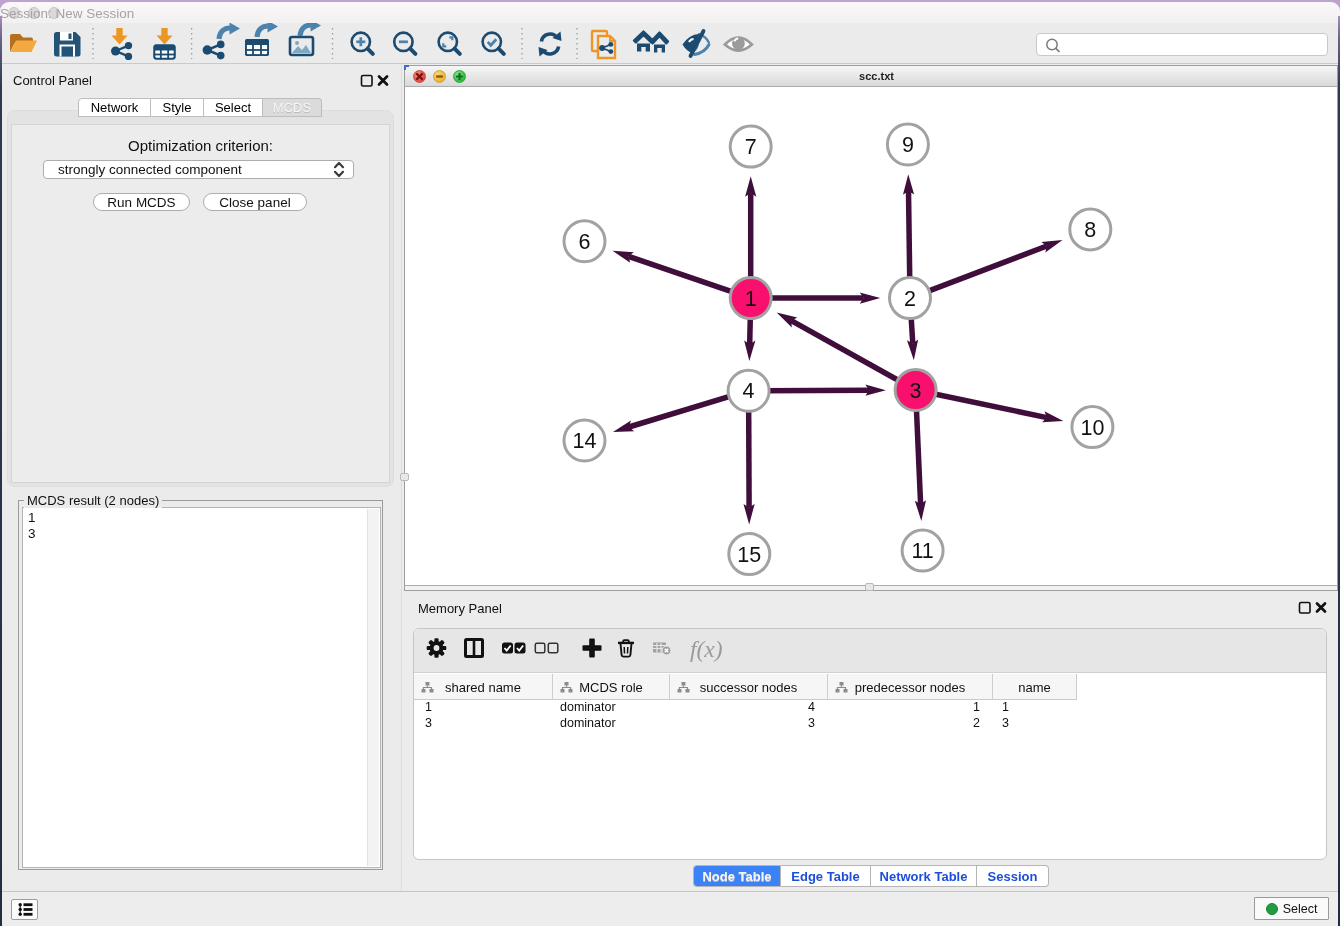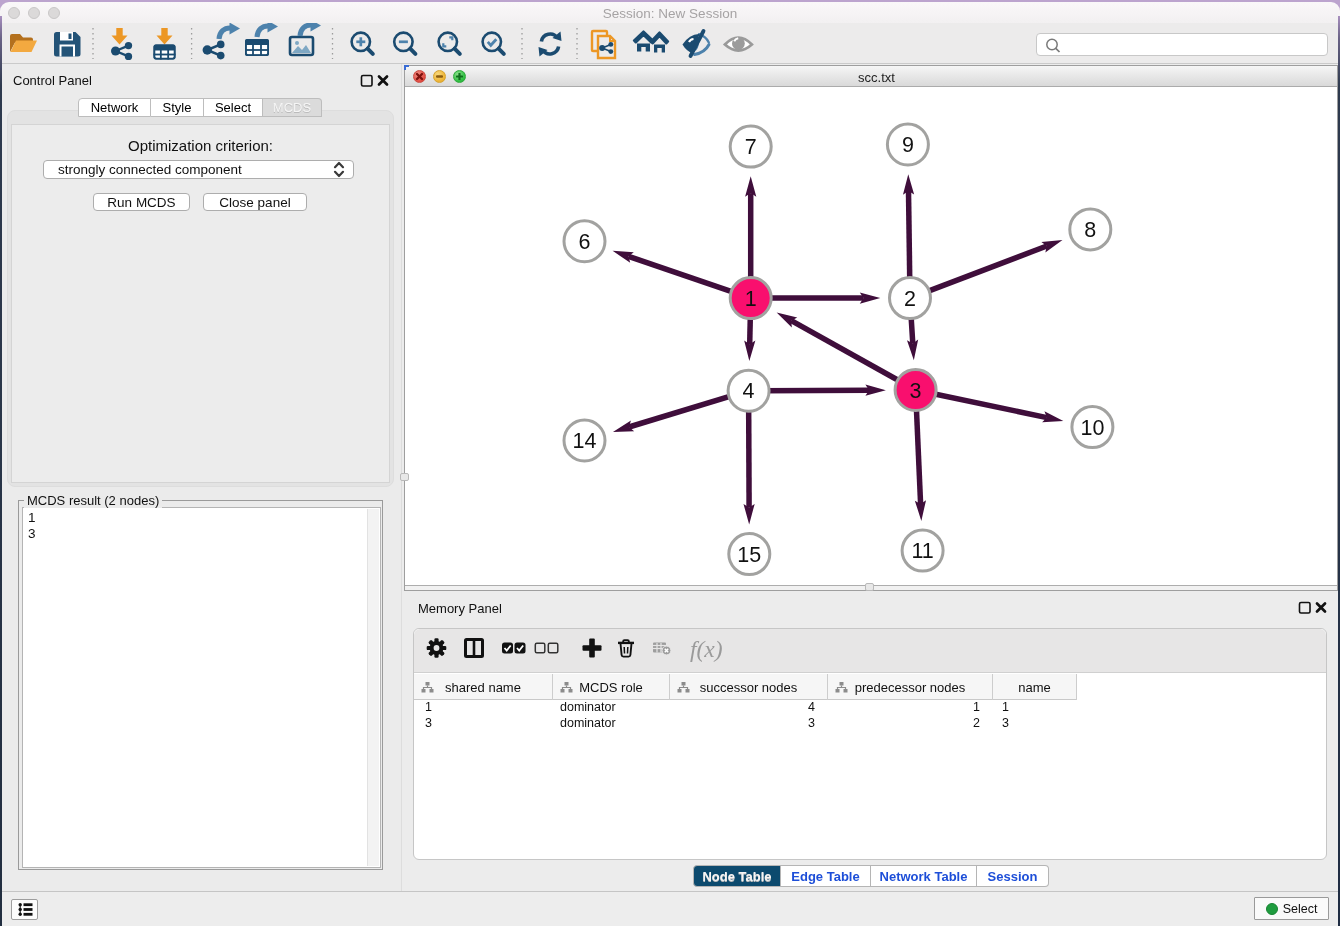--- a/index.html
+++ b/index.html
@@ -1,59 +1,59 @@
 <!DOCTYPE html>
 <html><head><meta charset="utf-8">
 <style>
 *{margin:0;padding:0;box-sizing:border-box}
 html,body{width:1340px;height:926px;overflow:hidden}
 body{font-family:"Liberation Sans",sans-serif;background:#ECECEC;position:relative}
 .abs{position:absolute}
 #purple{top:0;left:0;width:1340px;height:12px;background:#BCA4CE}
 #titlebar{top:2px;left:0;width:1340px;height:21px;background:linear-gradient(#FAF8F9,#F2F0F1);border-radius:9px 9px 0 0;}
 #titlebar .dot{position:absolute;top:5px;width:12px;height:12px;border-radius:50%;background:#DBD9D9;border:1px solid #C9C7C7}
-#wtitle{top:6px;left:0;width:1340px;text-align:center;font-size:13.5px;color:#A6A3A4}
+#wtitle{top:6px;left:0;width:1340px;font-size:13.5px;color:#A6A3A4}
 #toolbar{top:23px;left:0;width:1340px;height:41px;background:#ECEBEB;border-bottom:1px solid #CACACA}
 #search{top:33px;left:1036px;width:292px;height:23px;background:#fff;border:1px solid #C8C8C8;border-radius:4px}
 #cp{top:64px;left:0;width:401px;height:827px;background:#EBEBEB}
 #cp-title{top:73px;left:13px;font-size:13px;color:#111}
 .tabs{display:flex}
 #cp-tabs{top:98px;left:78px;height:19px}
 .tab{border:1px solid #BDBDBD;border-left:none;background:#fff;font-size:13px;color:#000;display:flex;align-items:center;justify-content:center;padding:0 2px}
 .tab:first-child{border-left:1px solid #BDBDBD;border-radius:4px 0 0 0}
 .tab.sel{background:#DBDBDB;color:#F6F6F6;border-radius:0 4px 0 0;text-shadow:0 1px 0 #bbb}
 #tabpane{top:110px;left:7px;width:387px;height:377px;background:#E3E3E3;border-radius:8px;border:1px solid #DDD}
 #tabinner{top:124px;left:11px;width:379px;height:359px;background:#ECECEC;border:1px solid #D4D4D4}
 #optlbl{top:137px;left:0;width:401px;text-align:center;font-size:15px;color:#111}
 #dd{top:160px;left:43px;width:311px;height:19px;background:#fff;border:1px solid #ADADAD;border-radius:4px;font-size:13.5px;color:#111;line-height:17px;padding-left:14px}
-.btn{background:#fff;border:1px solid #ADADAD;border-radius:4px;font-size:13.5px;color:#111;display:flex;align-items:center;justify-content:center}
+.btn{background:#fff;border:1px solid #ADADAD;border-radius:9px;font-size:13.5px;color:#111;display:flex;align-items:center;justify-content:center}
 #b1{top:193px;left:93px;width:97px;height:18px}
 #b2{top:193px;left:203px;width:104px;height:18px}
 #grp{top:500px;left:18px;width:365px;height:370px;border:1px solid #9A9A9A}
 #grplbl{top:493px;left:24px;background:#EBEBEB;padding:0 3px;font-size:13px;color:#111}
 #ta{top:507px;left:22px;width:359px;height:361px;background:#fff;border:1px solid #B4B4B4;font-size:13.5px;color:#111;line-height:16px;padding:2px 0 0 5px}
 #tascroll{top:509px;left:367px;width:12px;height:357px;background:#F3F3F3;border-left:1px solid #E2E2E2}
 #vline{top:64px;left:401px;width:1px;height:827px;background:#DDD}
 #netwin{top:65px;left:404px;width:934px;height:526px;border:1px solid #9E9E9E;background:#fff}
 #nw-title{position:absolute;top:0;left:0;right:0;height:21px;background:linear-gradient(#F6F6F6,#D9D9D9);border-bottom:1px solid #ABABAB}
 .tl{position:absolute;top:4px;width:13px;height:13px;border-radius:50%}
-#nw-text{position:absolute;top:4px;left:11px;right:0;text-align:center;font-size:13px;font-weight:normal;color:#222}
+#nw-text{position:absolute;top:4px;left:11px;right:0;text-align:center;font-size:11px;font-weight:bold;color:#222}
 #bluecorner{top:65px;left:404px;width:5px;height:5px;border-top:2px solid #3B6CD4;border-left:2px solid #3B6CD4}
 .handle{width:9px;height:8px;background:#E8E8E8;border:1px solid #B9B9B9;border-radius:2px}
 #tp{top:591px;left:402px;width:938px;height:300px;background:#ECECEC}
 #tp-title{top:601px;left:418px;font-size:13px;color:#111}
 #tbox{top:628px;left:413px;width:914px;height:232px;background:#fff;border:1px solid #C6C6C6;border-radius:6px}
 #tbar{position:absolute;top:0;left:0;right:0;height:44px;background:#E7E6E6;border-bottom:1px solid #D0D0D0;border-radius:6px 6px 0 0}
 #thead{position:absolute;top:45px;left:0;width:663px;height:26px;background:#F6F6F6;border-bottom:1px solid #C9C9C9;font-size:13px;color:#111}
 .hcell{position:absolute;top:0;height:26px;border-right:1px solid #CDCDCD;display:flex;align-items:center;justify-content:center}
 .hic{position:absolute;left:7px;top:8px}
 .trow{position:absolute;font-size:12.5px;color:#111;height:16px;line-height:16px}
 #bt{top:865px;left:693px;height:22px}
 .btab{border:1px solid #B5B5B5;border-left:none;background:#fff;font-size:13px;font-weight:bold;color:#1d4ed8;display:flex;align-items:center;justify-content:center}
-.btab.sel{background:#0c4a6e;color:#F5F5F5;text-shadow:0 1px 0 #bbb;border-left:1px solid #B5B5B5;border-radius:4px 0 0 4px}
+.btab.sel{background:#3b82f6;color:#F5F5F5;text-shadow:0 1px 0 #bbb;border-left:1px solid #B5B5B5;border-radius:4px 0 0 4px}
 .btab:last-child{border-radius:0 4px 4px 0}
 #status{top:891px;left:0;width:1340px;height:35px;background:#EDEDED;border-top:1px solid #C5C5C5}
 #lbtn{top:899px;left:11px;width:27px;height:21px;background:#FCFCFC;border:1px solid #9E9E9E;border-radius:2px}
 #mem{top:897px;left:1254px;width:75px;height:23px;background:#FAFAFA;border:1px solid #9A9A9A;border-radius:1px;font-size:12.5px;color:#111;display:flex;align-items:center;justify-content:center;gap:5px}
 #mem .gd{width:12px;height:12px;border-radius:50%;background:#1F9C3F;border:1px solid #188533}
 #edgeL{left:0;top:16px;width:1.5px;height:910px;background:linear-gradient(180deg,#A78FBE 0,#6A6386 22px,#2E3A4E 70px,#222E40 100%)}
 #edgeR{left:1337.5px;top:16px;width:2.5px;height:910px;background:linear-gradient(180deg,#A78FBE 0,#6A6386 22px,#2E3A4E 70px,#1F2C42 100%)}
 </style></head>
 <body>
 <div class="abs" id="purple"></div>

